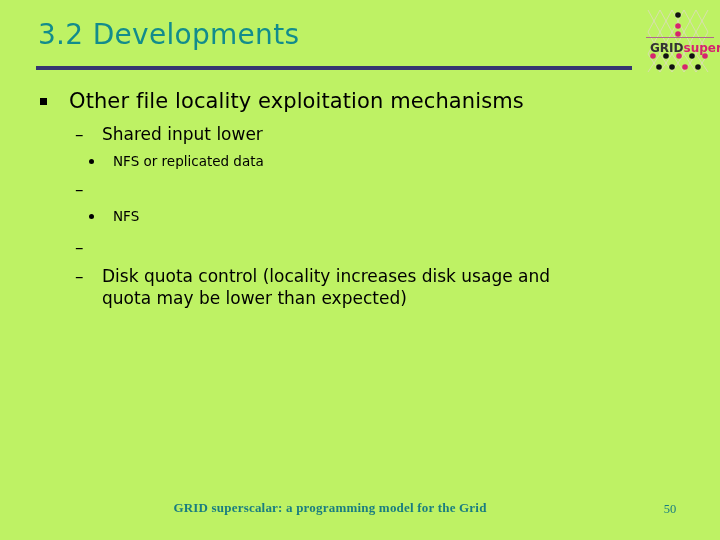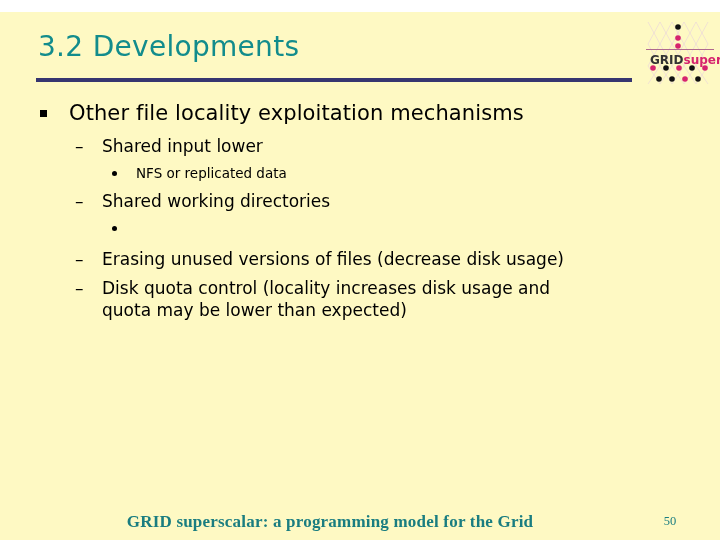--- a/index.html
+++ b/index.html
@@ -13,22 +13,21 @@
     position: relative;
     overflow: hidden;
     font-family: "Liberation Sans", sans-serif;
     -webkit-font-smoothing: none;
   }
 
   
   .slide {
     position: absolute;
     inset: 0;
-    background: #fef9c3;
-    margin-top: 12px;
+    background: #bef264;
   }
 
   
   .title-block {
     position: absolute;
     left: 38px;
     top: 18px;
     width: 600px;
   }
   .slide-title {
@@ -140,21 +139,21 @@
     line-height: 22px;
   }
   .lvl2 .text {
     font-size: 17px;
     line-height: 22px;
     max-width: 565px;
   }
 
   
   .lvl3 {
-    padding-left: 112px;
+    padding-left: 89px;
     margin-bottom: 7px;
   }
   .lvl3 .marker {
     width: 24px;
     font-size: 12px;
     line-height: 19px;
   }
   .lvl3 .marker i {
     display: inline-block;
     width: 5px;
@@ -173,21 +172,21 @@
   .sp-before-sm { margin-top: 7px; }
 
   
   .footer-text {
     position: absolute;
     left: 0;
     top: 500px;
     width: 660px;
     text-align: center;
     font-family: "Liberation Serif", serif;
-    font-size: 17px;
+    font-size: 13px;
     font-weight: bold;
     color: #1a7d80;
     letter-spacing: 0.2px;
   }
   .footer-page {
     position: absolute;
     left: 640px;
     top: 502px;
     width: 60px;
     text-align: center;
@@ -247,30 +246,29 @@
       <span class="text">Shared input lower</span>
     </div>
 
     <div class="bullet lvl3">
       <span class="marker"><i></i></span>
       <span class="text">NFS or replicated data</span>
     </div>
 
     <div class="bullet lvl2 sp-before-sm">
       <span class="marker">–</span>
-      <span class="text">Shared working directories</span>
     </div>
 
     <div class="bullet lvl3">
       <span class="marker"><i></i></span>
+      <span class="text">NFS</span>
     </div>
 
     <div class="bullet lvl2 sp-before">
       <span class="marker">–</span>
-      <span class="text">Erasing unused versions of files (decrease disk usage)</span>
     </div>
 
     <div class="bullet lvl2 sp-before-sm">
       <span class="marker">–</span>
       <span class="text">Disk quota control (locality increases disk usage and quota may be lower than expected)</span>
     </div>
 
   </div>
 
   <div class="footer-text">GRID superscalar: a programming model for the Grid</div>

